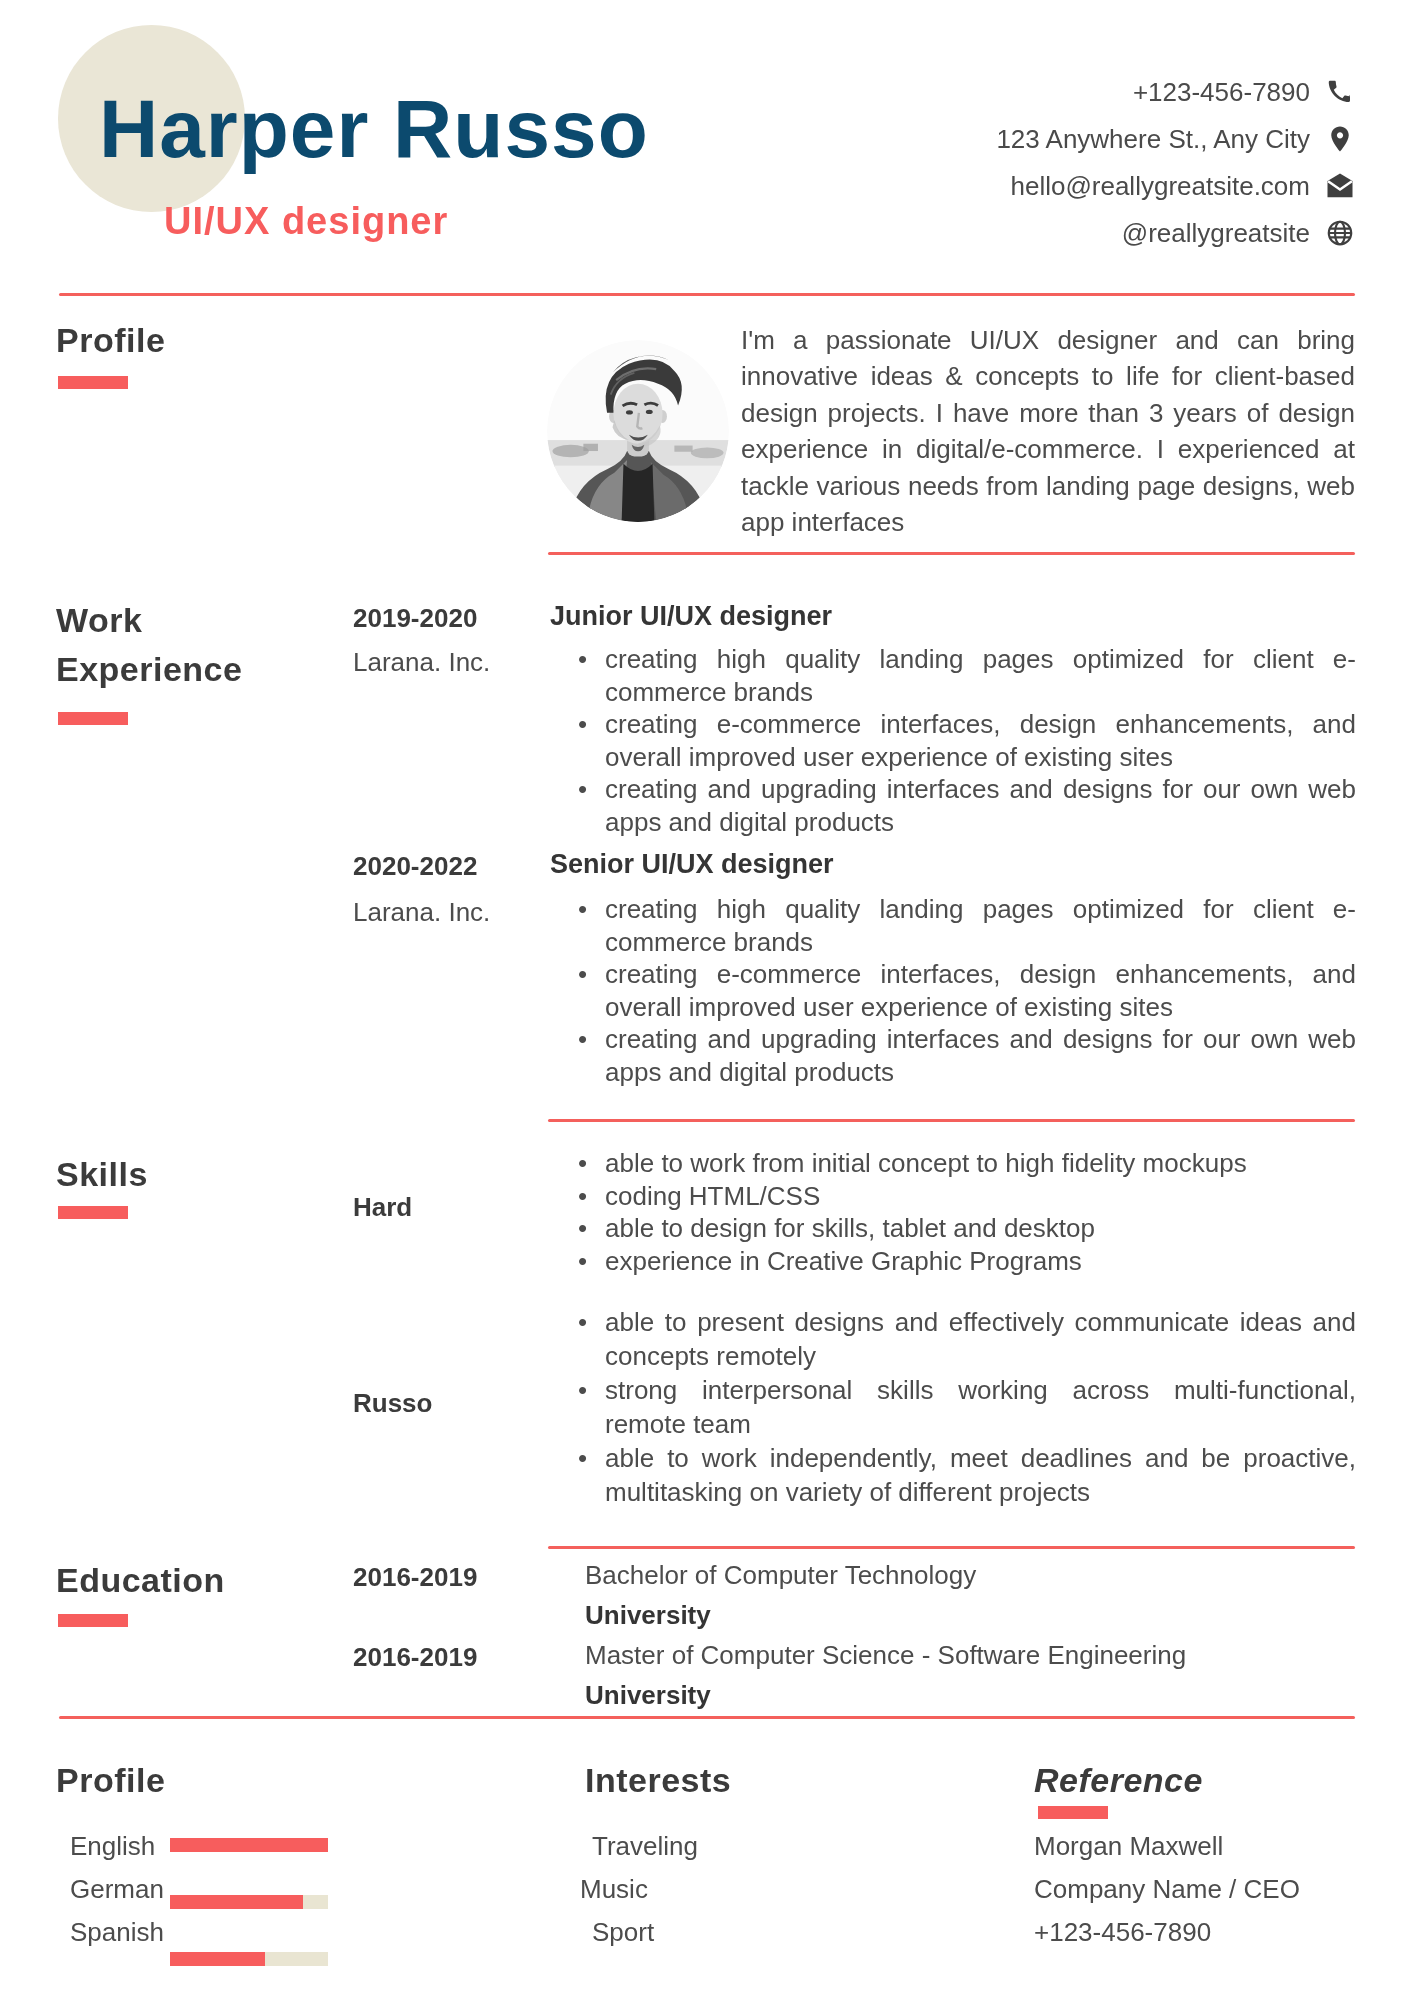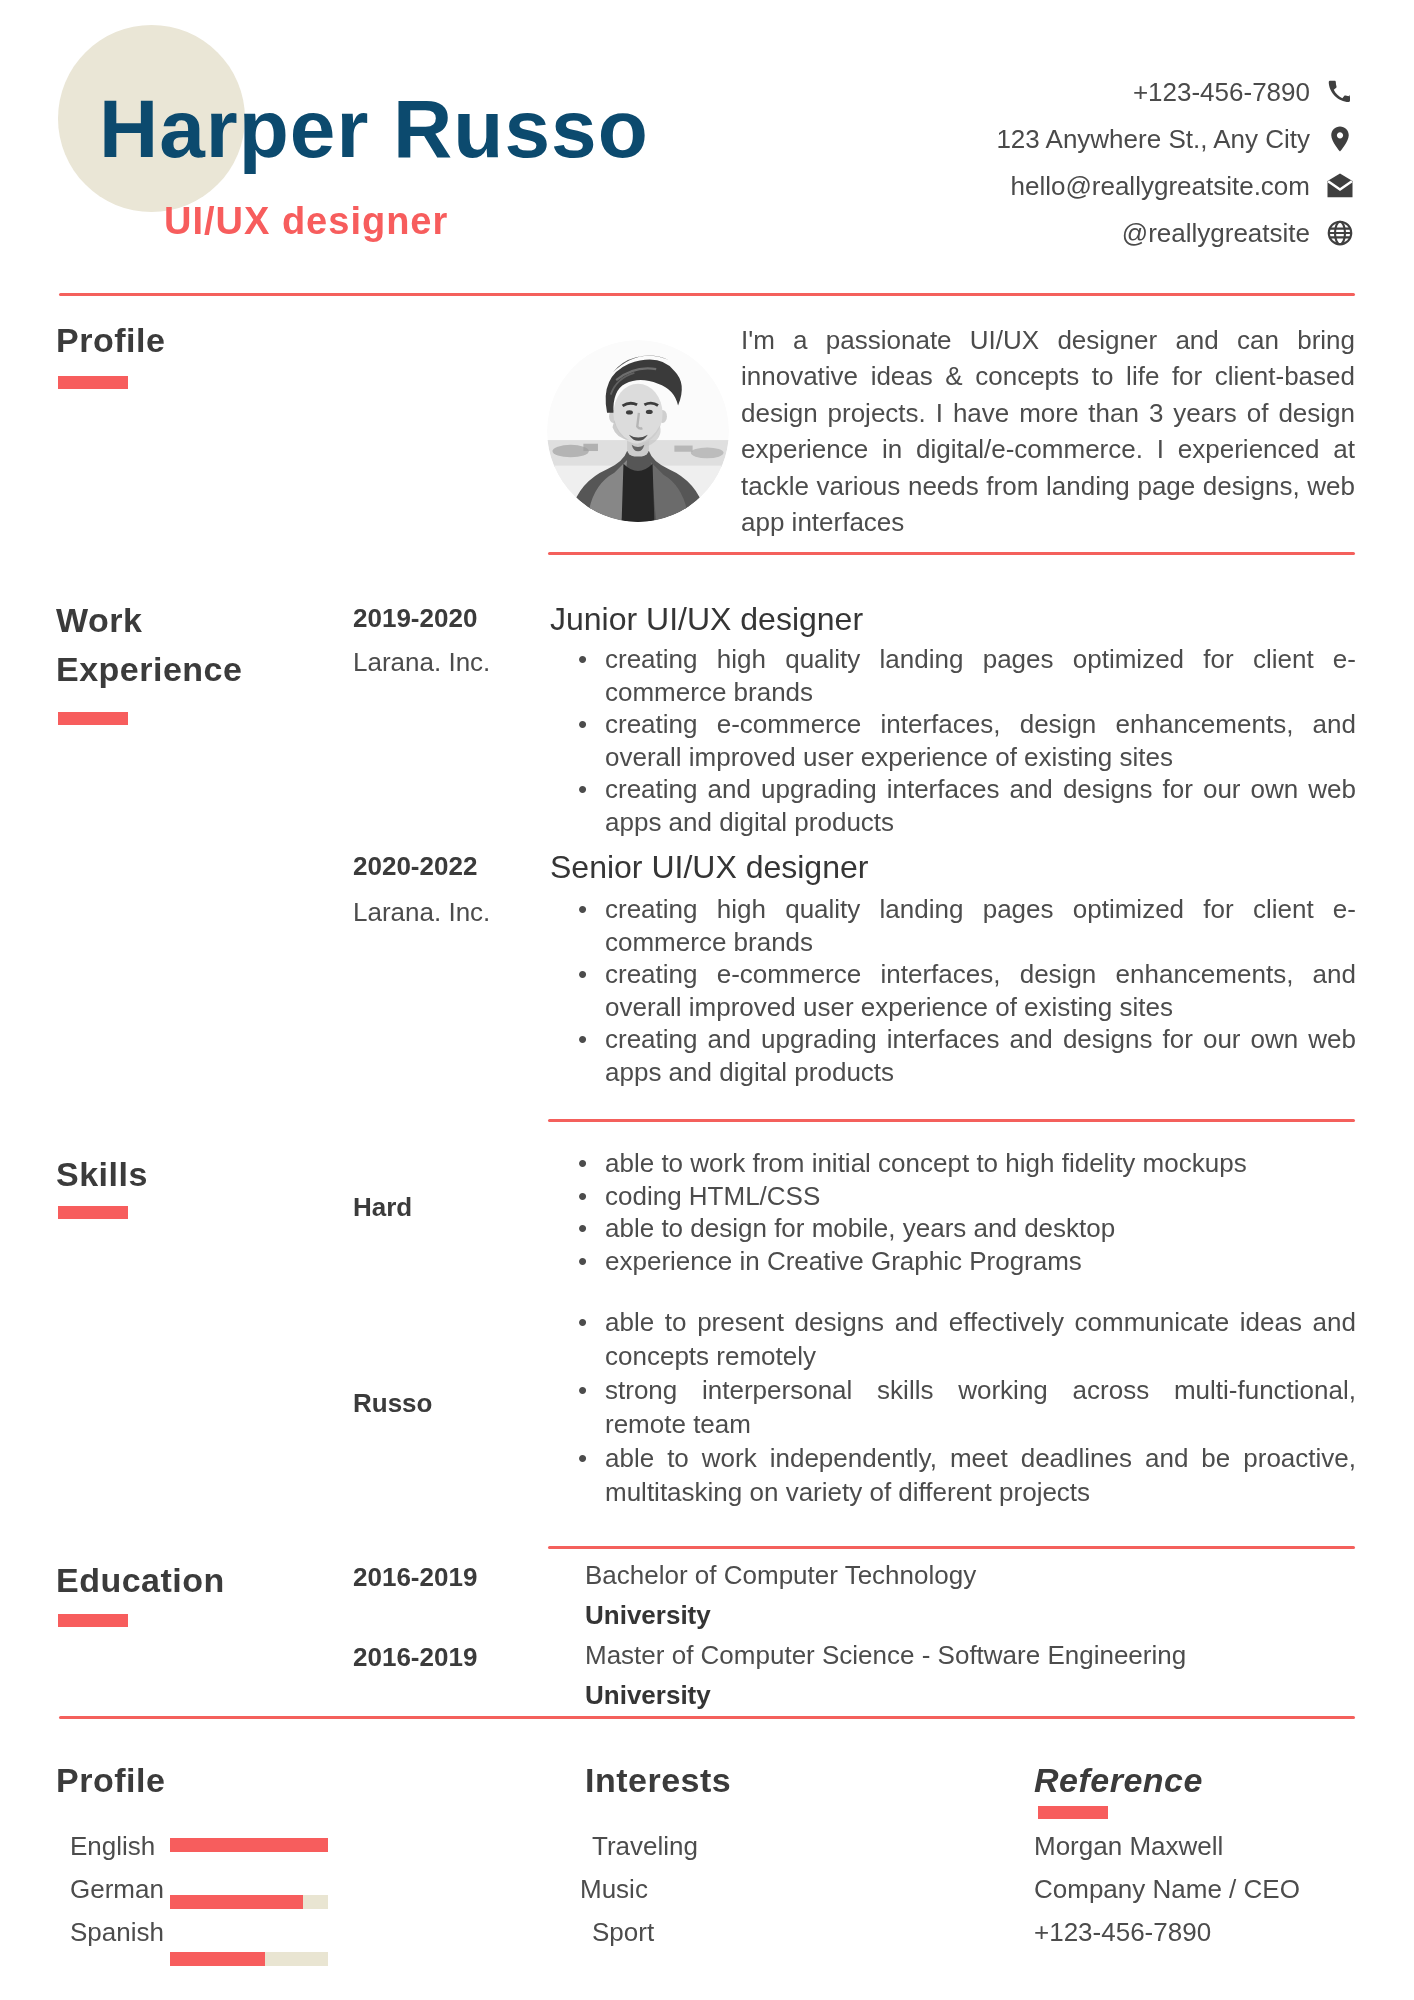--- a/index.html
+++ b/index.html
@@ -17,21 +17,21 @@
   .contact-row { display:flex; align-items:center; gap:15px; height:32px; margin-bottom:15px; }
   .contact-row .ctext { font-size:26px; color:#4a4a4a; }
   .icon svg { display:block; }
   .redline { background:#F4605C; height:3px; border-radius:2px; }
   .h-section { font-size:34px; font-weight:700; color:#3b3b3b; letter-spacing:0.5px; line-height:1.45; }
   .red-bar { width:70px; height:13px; background:#F75D5D; }
   .justify { text-align:justify; }
   .profile-text { width:614px; font-size:26px; line-height:36.4px; color:#4c4c4c; }
   .dates { font-size:26px; font-weight:700; color:#3b3b3b; }
   .company { font-size:26px; color:#4c4c4c; }
-  .job-title { font-size:32px; font-weight:400; color:#353535; }
+  .job-title { font-size:27px; font-weight:700; color:#353535; }
   ul.bullets { list-style:none; width:806px; }
   ul.bullets li {
     position:relative; padding-left:55px; font-size:26px; line-height:32.6px;
     color:#4c4c4c; text-align:justify;
   }
   ul.bullets.loose li { line-height:34px; }
   ul.bullets li::before {
     content:"\2022"; position:absolute; left:28px; top:0; color:#4c4c4c;
   }
   .grp-label { font-size:26px; font-weight:700; color:#3b3b3b; }
@@ -165,21 +165,21 @@
 
   <div class="abs redline" style="left:548px; top:1119px; width:807px; height:2.5px;"></div>
 
   <div class="abs h-section" style="left:56px; top:1150px;">Skills</div>
   <div class="abs red-bar" style="left:58px; top:1206px;"></div>
 
   <div class="abs grp-label" style="left:353px; top:1192px;">Hard</div>
   <ul class="abs bullets" style="left:550px; top:1147px;">
     <li>able to work from initial concept to high fidelity mockups</li>
     <li>coding HTML/CSS</li>
-    <li>able to design for mobile, years and desktop</li>
+    <li>able to design for skills, tablet and desktop</li>
     <li>experience in Creative Graphic Programs</li>
   </ul>
 
   <div class="abs grp-label" style="left:353px; top:1388px;">Russo</div>
   <ul class="abs bullets loose" style="left:550px; top:1305px;">
     <li>able to present designs and effectively communicate ideas and concepts remotely</li>
     <li>strong interpersonal skills working across multi-functional, remote team</li>
     <li>able to work independently, meet deadlines and be proactive, multitasking on variety of different projects</li>
   </ul>
 

